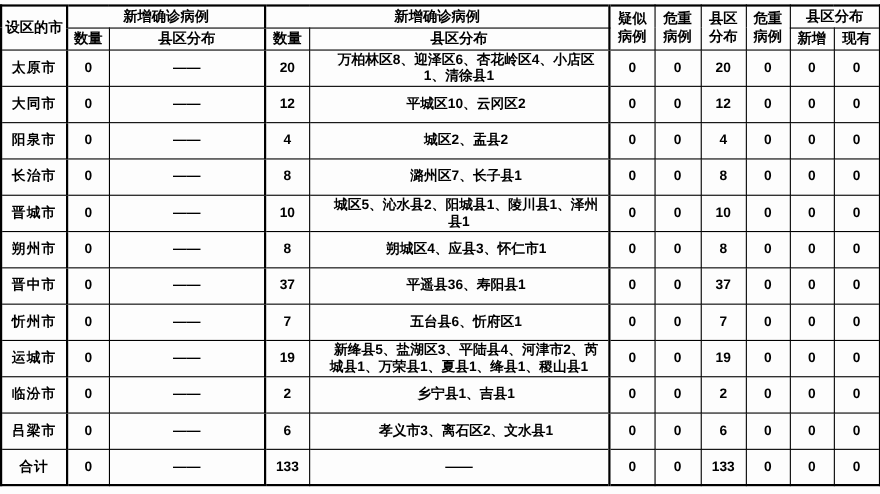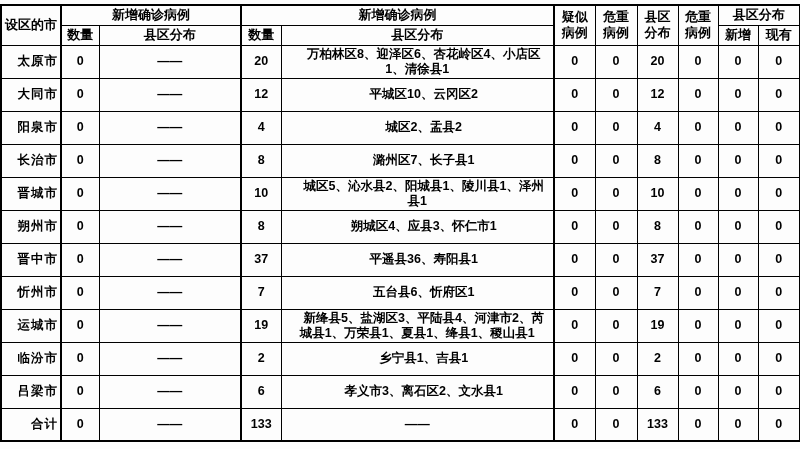--- a/index.html
+++ b/index.html
@@ -46,21 +46,21 @@
   td.dist {
     text-align: center;
     padding: 1px 3px;
     text-indent: 13px;
     word-break: break-all;
   }
   tbody tr:last-child td.dist {
     text-align: center;
     text-indent: 0;
   }
-  td.city { letter-spacing: 1px; text-align: right; }
+  td.city { letter-spacing: 1px; }
 </style>
 </head>
 <body>
 
 <div class="wrap">
   <table class="stats">
     <colgroup>
       <col style="width:60px">
         <col style="width:38px">
         <col style="width:142px">

